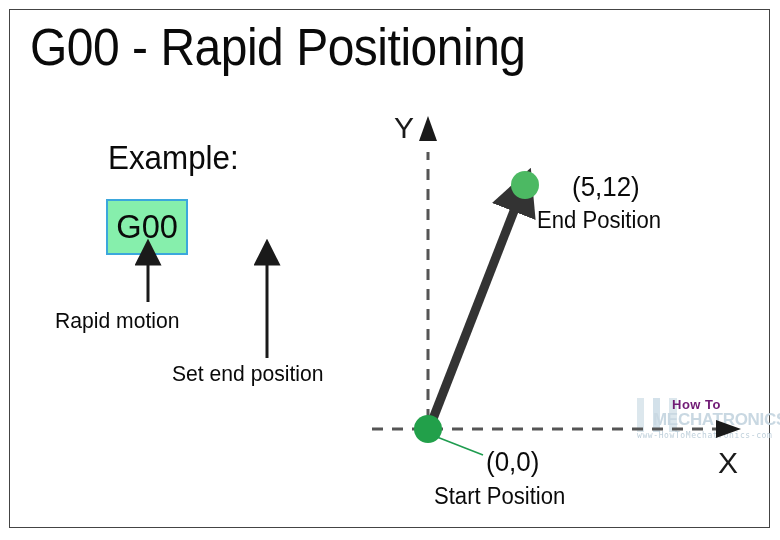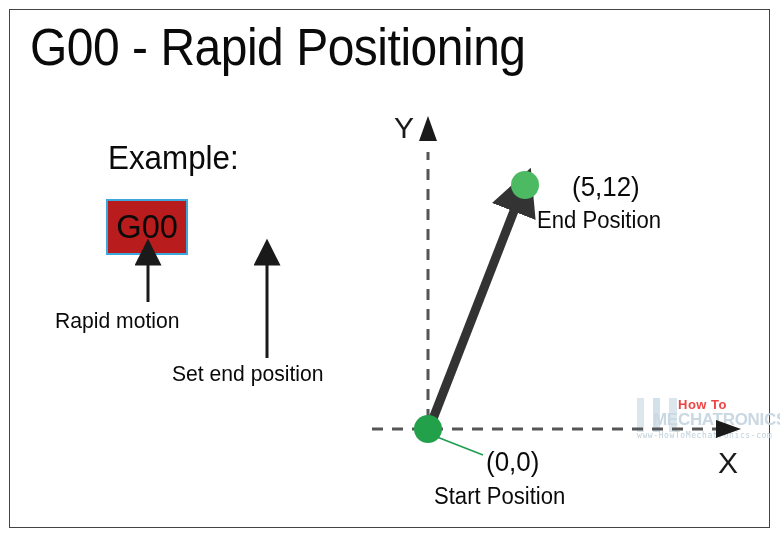--- a/index.html
+++ b/index.html
@@ -53,21 +53,21 @@
     white-space: nowrap;
     transform: scaleX(0.95);
     transform-origin: left top;
   }
   .code-box {
     position: absolute;
     box-sizing: border-box;
     display: flex;
     align-items: center;
     justify-content: center;
-    background: #b91c1c;
+    background: #86efac;
     font-size: 34px;
     line-height: 1;
     color: #0a0a0a;
     white-space: nowrap;
   }
   #box-g00 {
     left: 106px;
     top: 199px;
     width: 82px;
     height: 56px;
@@ -142,27 +142,27 @@
     position: absolute;
     left: 637px;
     top: 398px;
     width: 140px;
     height: 50px;
     pointer-events: none;
     user-select: none;
   }
   .wm-brand {
     position: absolute;
-    left: 41px;
+    left: 35px;
     top: 0px;
     font-size: 13px;
     font-weight: bold;
     line-height: 1.05;
     letter-spacing: 0.5px;
-    color: #ef4444;
+    color: #701a75;
     white-space: nowrap;
   }
   .wm-brand2 {
     position: absolute;
     left: 16px;
     top: 13px;
     font-size: 17px;
     font-weight: bold;
     line-height: 1;
     letter-spacing: -0.3px;

